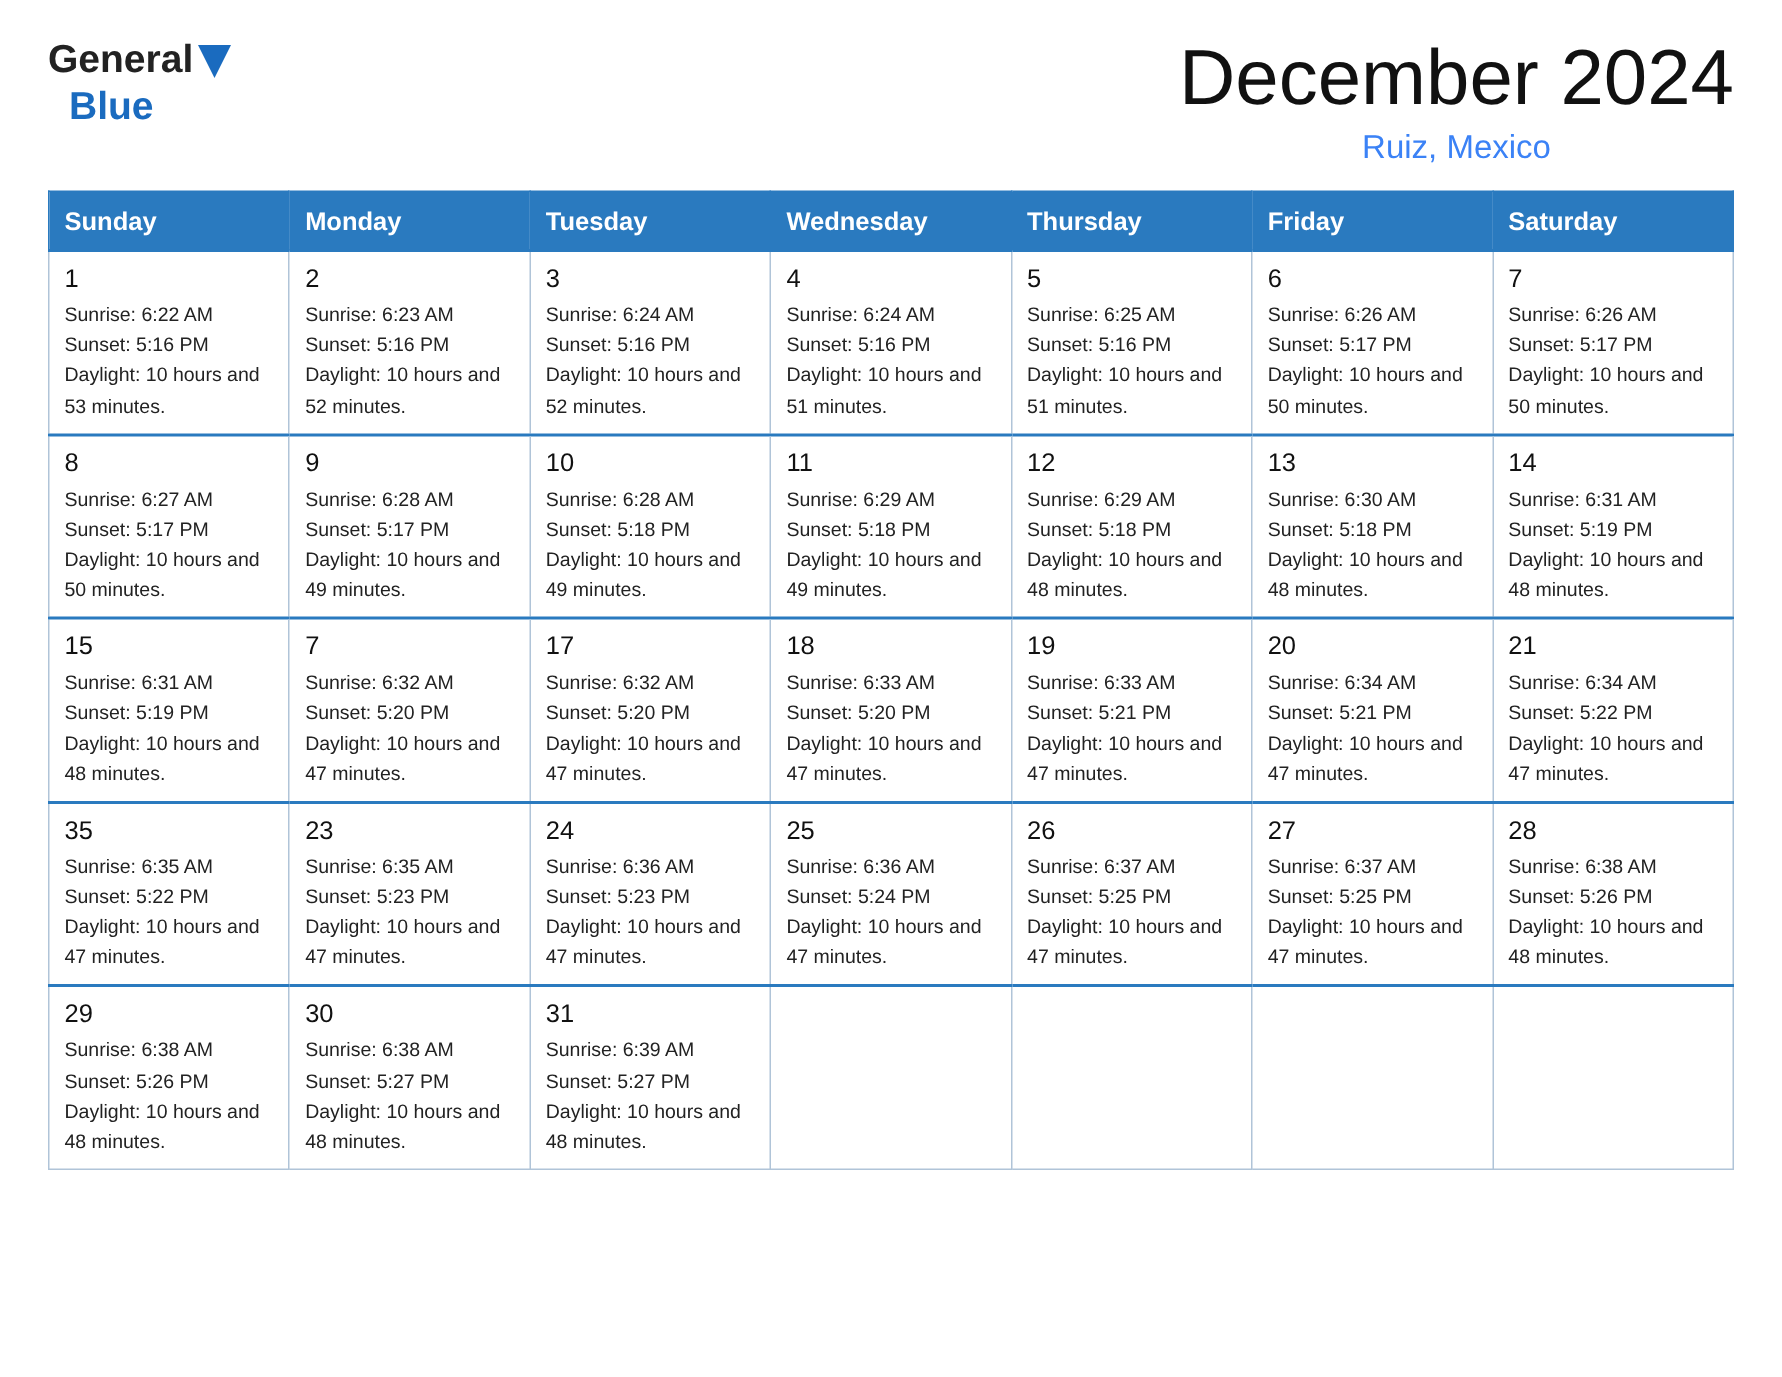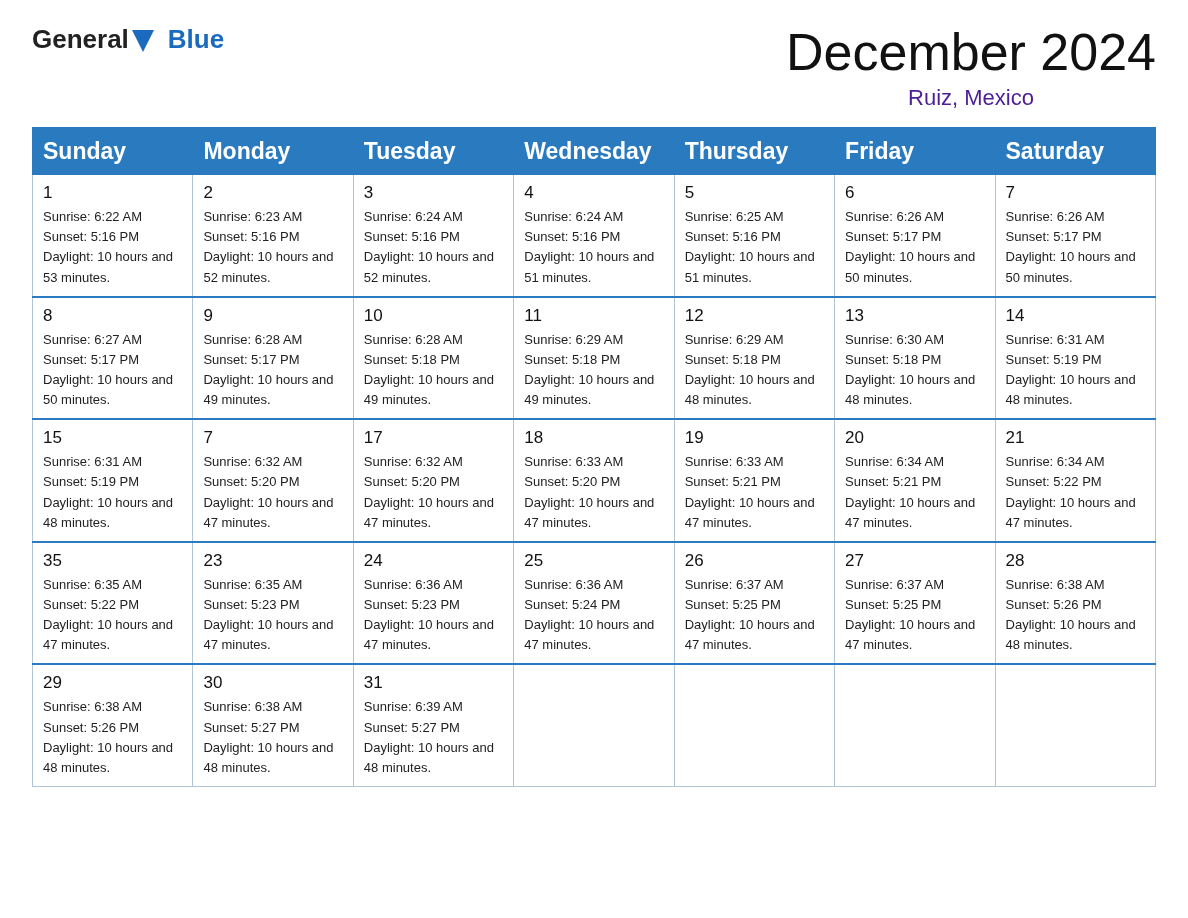--- a/index.html
+++ b/index.html
@@ -11,50 +11,49 @@
       min-height: 918px;
     }
     .header {
       display: flex;
       justify-content: space-between;
       align-items: flex-start;
       margin-bottom: 16px;
     }
     .logo-area {
       display: flex;
-      flex-direction: row;
-      align-items: flex-end;
+      flex-direction: column;
     }
     .logo-row {
       display: flex;
       align-items: center;
     }
     .title-area {
       text-align: center;
     }
     .month-title {
       font-size: 52px;
       font-weight: normal;
       color: #111;
       line-height: 1.1;
     }
     .location {
       font-size: 22px;
-      color: #4c1d95;
+      color: #3b82f6;
       margin-top: 4px;
     }
     table {
       width: 100%;
       border-collapse: collapse;
       table-layout: fixed;
     }
     thead tr th {
       background-color: #2a7abf;
       color: #fff;
-      font-size: 23px;
+      font-size: 17px;
       font-weight: bold;
       padding: 10px 10px 8px 10px;
       text-align: left;
       border: 1px solid #2a7abf;
     }
     tbody tr td {
       vertical-align: top;
       padding: 8px 10px;
       font-size: 13px;
       color: #222;

